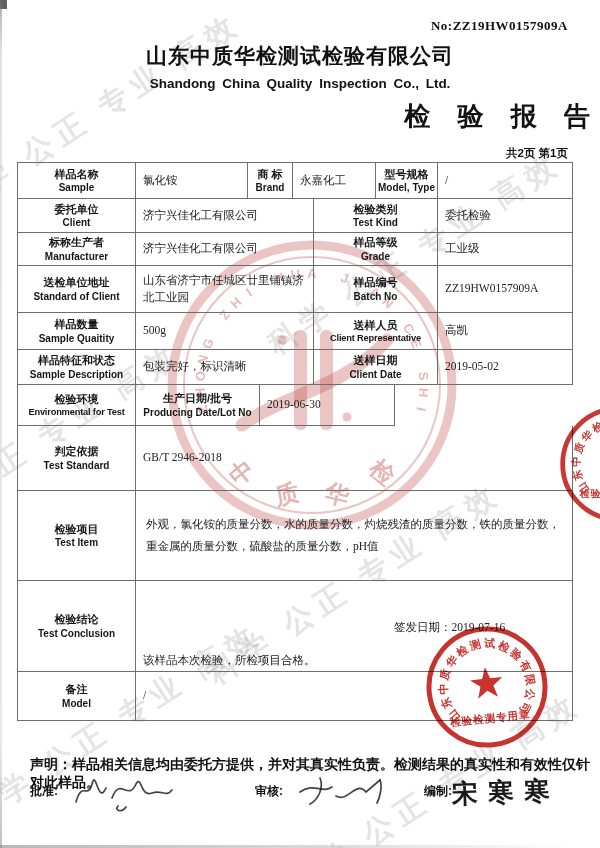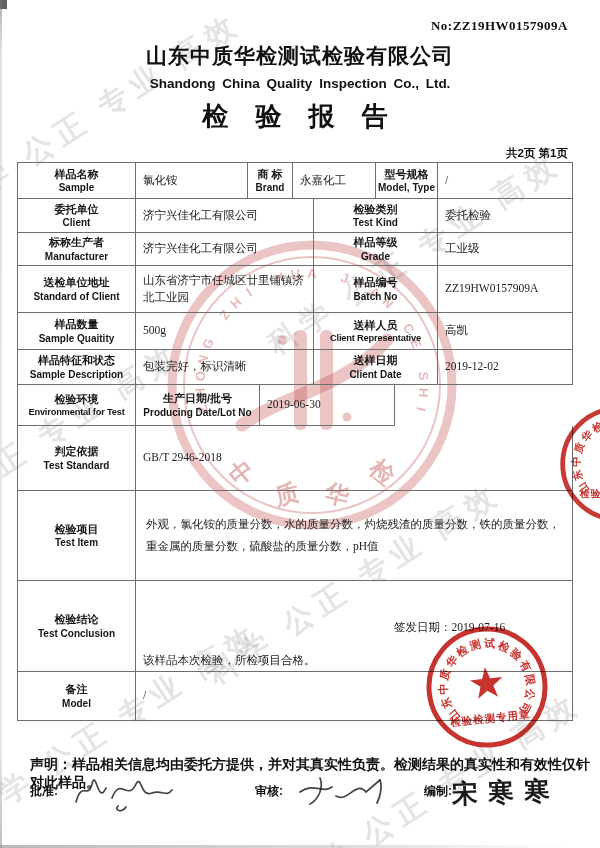--- a/index.html
+++ b/index.html
@@ -16,21 +16,21 @@
   .wm-text{position:absolute;transform:rotate(-33deg);transform-origin:left top;
            font-size:30px;font-weight:bold;letter-spacing:7px;white-space:nowrap;
            color:rgba(158,158,158,0.28);}
   
   .doc-no{position:absolute;top:18px;right:32px;font-family:"Liberation Serif",serif;
           font-weight:bold;font-size:13px;letter-spacing:.5px;z-index:3;}
   .company-cn{position:absolute;top:42px;left:0;width:100%;text-align:center;
           font-size:21px;font-weight:bold;letter-spacing:1px;z-index:3;}
   .company-en{position:absolute;top:76px;left:0;width:100%;text-align:center;
           font-size:13.5px;font-weight:bold;word-spacing:3px;z-index:3;}
-  .title-cn{position:absolute;top:99px;left:0;width:100%;text-align:center;
+  .title-cn{position:absolute;top:99px;left:0;width:100%;text-align:right;
           font-size:26px;font-weight:bold;letter-spacing:10px;z-index:3;}
   .title-en{position:absolute;top:133px;left:0;width:100%;text-align:center;
           font-family:"Liberation Serif",serif;font-size:15px;font-weight:bold;word-spacing:16px;z-index:3;}
   .pagination{position:absolute;top:146px;right:32px;font-size:11.5px;font-weight:bold;z-index:3;}
   
   .report-table{position:absolute;left:17px;top:162px;width:555px;z-index:2;
           border-top:1px solid #6e6e6e;border-left:1px solid #6e6e6e;}
   .trow{display:flex;}
   .cell{box-sizing:border-box;border-right:1px solid #6e6e6e;border-bottom:1px solid #6e6e6e;overflow:hidden;}
   .lbl{display:flex;flex-direction:column;justify-content:center;align-items:center;
@@ -194,21 +194,21 @@
     <div class="trow" style="height:35px">
       <div class="cell lbl" style="width:118px">
         <span class="cn">样品特征和状态</span>
         <span class="en">Sample Description</span>
       </div>
       <div class="cell val" style="width:178px">包装完好，标识清晰</div>
       <div class="cell lbl" style="width:124px">
         <span class="cn">送样日期</span>
         <span class="en">Client Date</span>
       </div>
-      <div class="cell val" style="width:135px">2019-12-02</div>
+      <div class="cell val" style="width:135px">2019-05-02</div>
     </div>
 
     <div class="trow" style="height:41px">
       <div class="cell lbl" style="width:118px">
         <span class="cn">检验环境</span>
         <span class="en sm">Environmental for Test</span>
       </div>
       <div class="cell lbl" style="width:124px">
         <span class="cn">生产日期/批号</span>
         <span class="en">Producing Date/Lot No</span>

